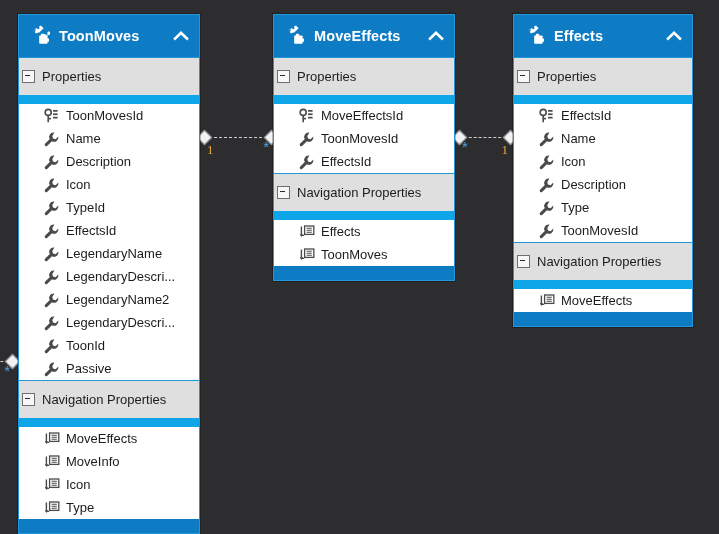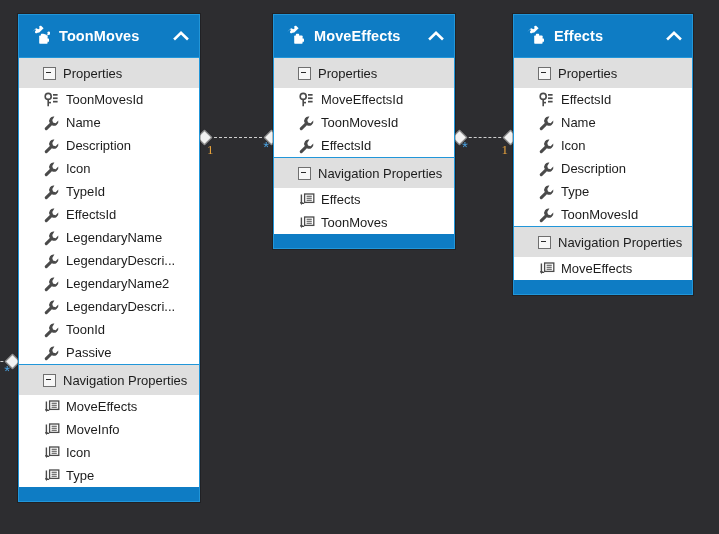--- a/index.html
+++ b/index.html
@@ -60,26 +60,26 @@
   }
   .chevron {
     width: 20px;
     height: 20px;
     flex: 0 0 20px;
     position: relative;
   }
 
   
   .section-row {
-    height: 31px;
+    height: 38px;
     background: #dfdfdf;
     border-top: 1px solid #2196d9;
     display: flex;
     align-items: center;
-    padding-left: 24px;
+    padding-left: 3px;
     box-sizing: border-box;
   }
   .entity > .section-row:first-of-type {
     border-top: none;
   }
   .expander {
     width: 11px;
     height: 11px;
     flex: 0 0 11px;
     border: 1px solid #6f6f6f;
@@ -97,20 +97,21 @@
     background: #2b2b2b;
   }
   .section-label {
     font-size: 13px;
     color: #1c1c1c;
   }
 
   
   .prop-list {
     background: #ffffff;
+    margin-top: 9px;
   }
   .prop-row {
     height: 23px;
     display: flex;
     align-items: center;
     padding-left: 24px;
     box-sizing: border-box;
   }
   .prop-icon {
     width: 17px;

